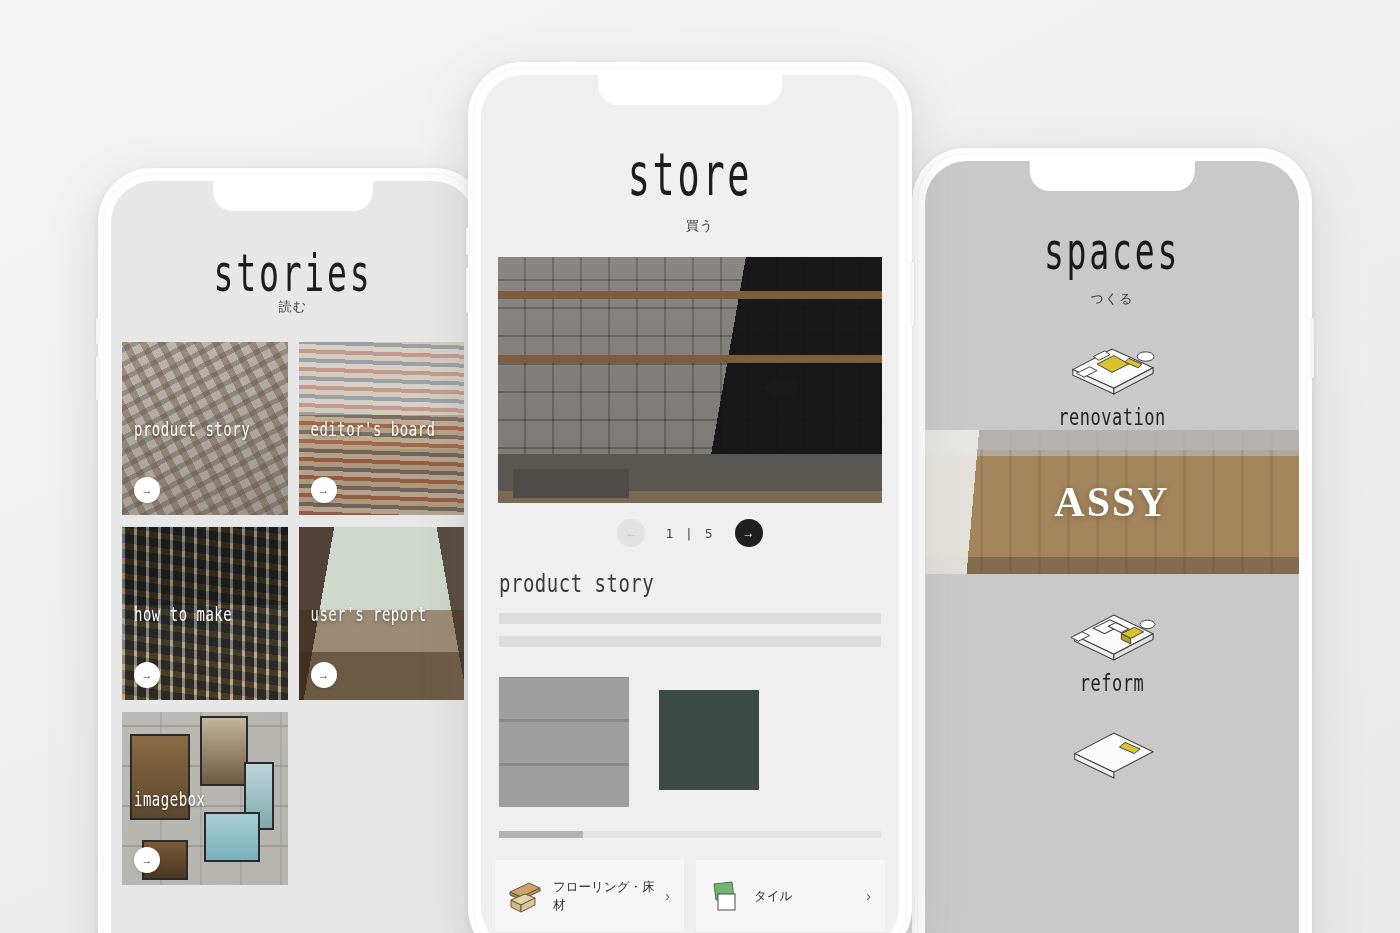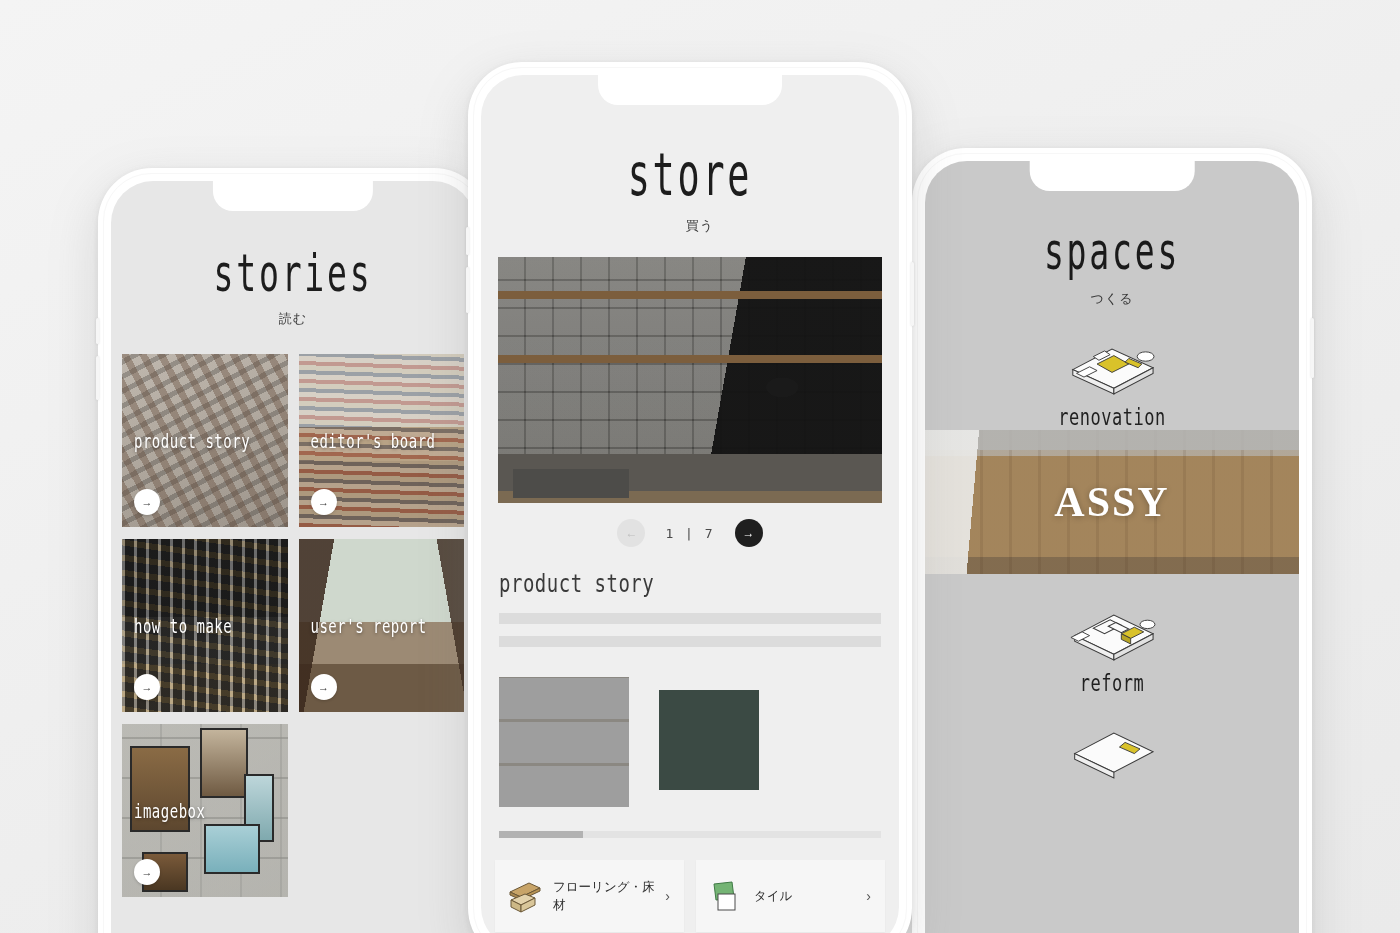--- a/index.html
+++ b/index.html
@@ -85,21 +85,21 @@
   .brand-sub {
     text-align: center;
     font-size: 13px;
     color: #3a3a3a;
     letter-spacing: 1px;
   }
 
   
   #screen-left { padding-top: 62px; }
   #screen-left .brand { font-size: 36px; }
-  #screen-left .brand-sub { margin-top: 26px; }
+  #screen-left .brand-sub { margin-top: 14px; }
 
   .story-grid {
     margin-top: 26px;
     padding: 0 11px;
     display: grid;
     grid-template-columns: 1fr 1fr;
     gap: 12px 11px;
   }
   .story-card {
     position: relative;
@@ -503,21 +503,21 @@
 
     <div class="brand">store</div>
     <div class="brand-sub">買う</div>
 
     <div class="hero-wrap">
       <div class="hero-img"></div>
     </div>
 
     <div class="carousel-bar">
       <button class="c-btn prev">←</button>
-      <span class="c-count">1 | 7</span>
+      <span class="c-count">1 | 5</span>
       <button class="c-btn next">→</button>
     </div>
 
     <div class="section-title">product story</div>
     <div class="skel first"></div>
     <div class="skel second"></div>
 
     <div class="swatch-row">
       <div class="swatch sw-tile-gray"></div>
       <div class="swatch sw-solid-green"></div>

